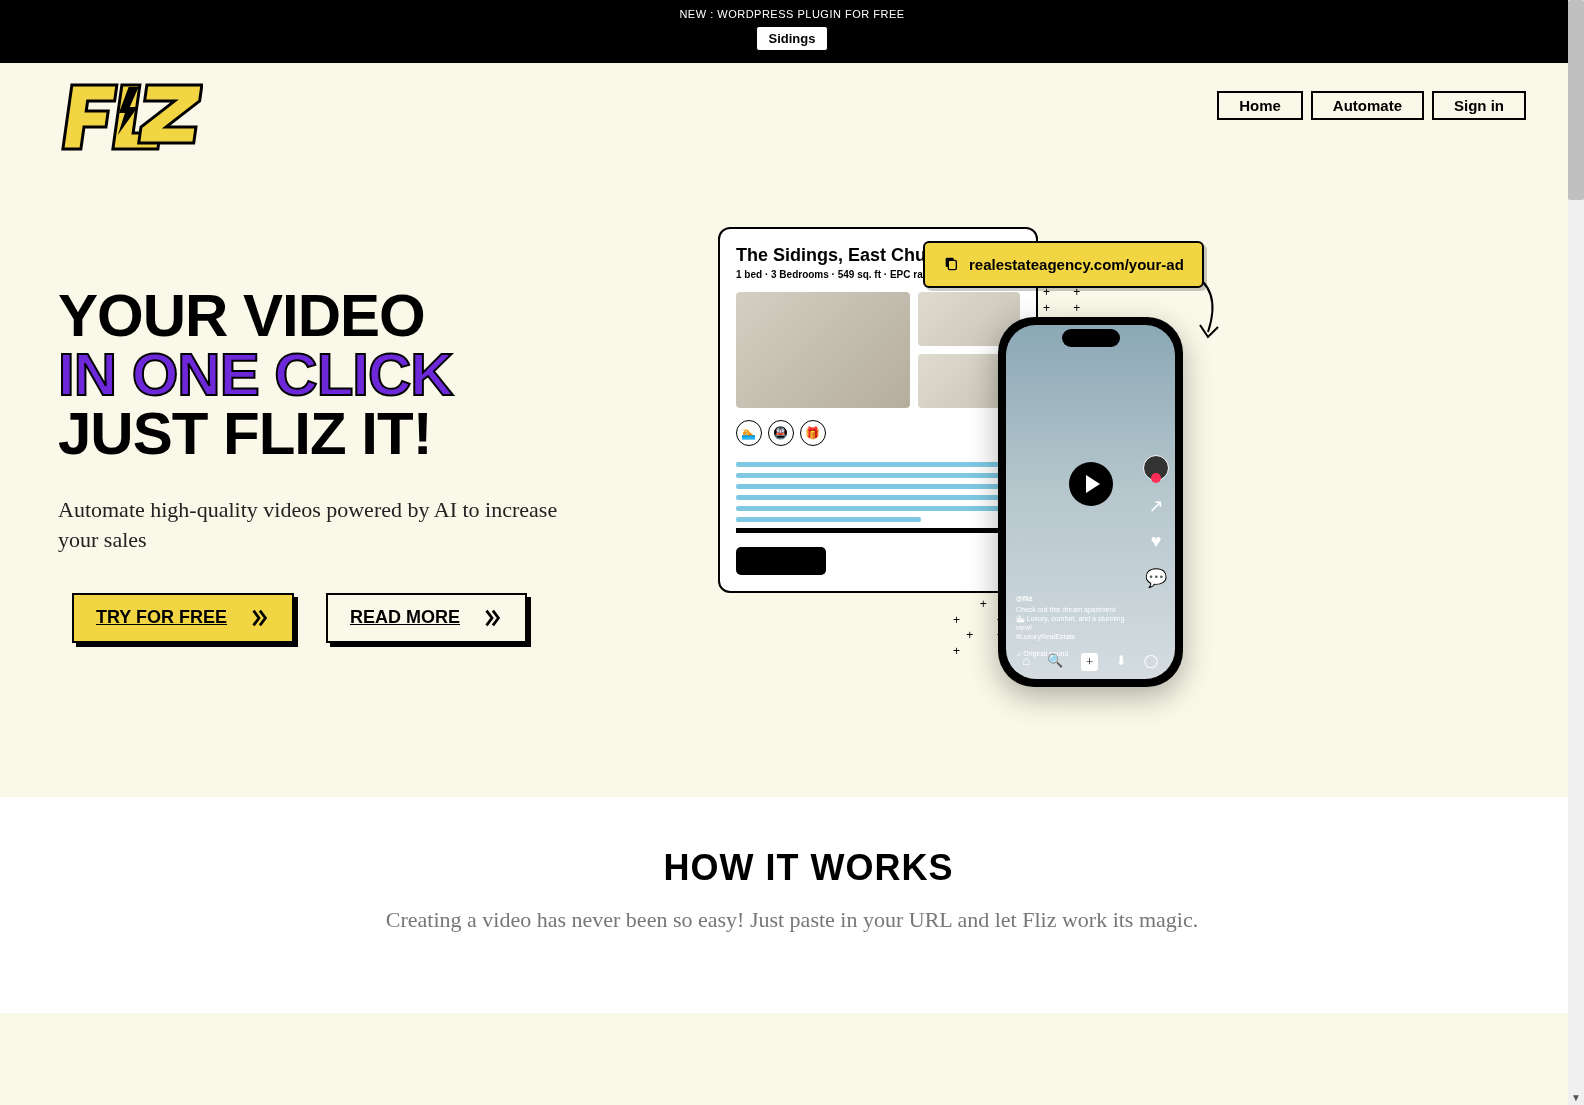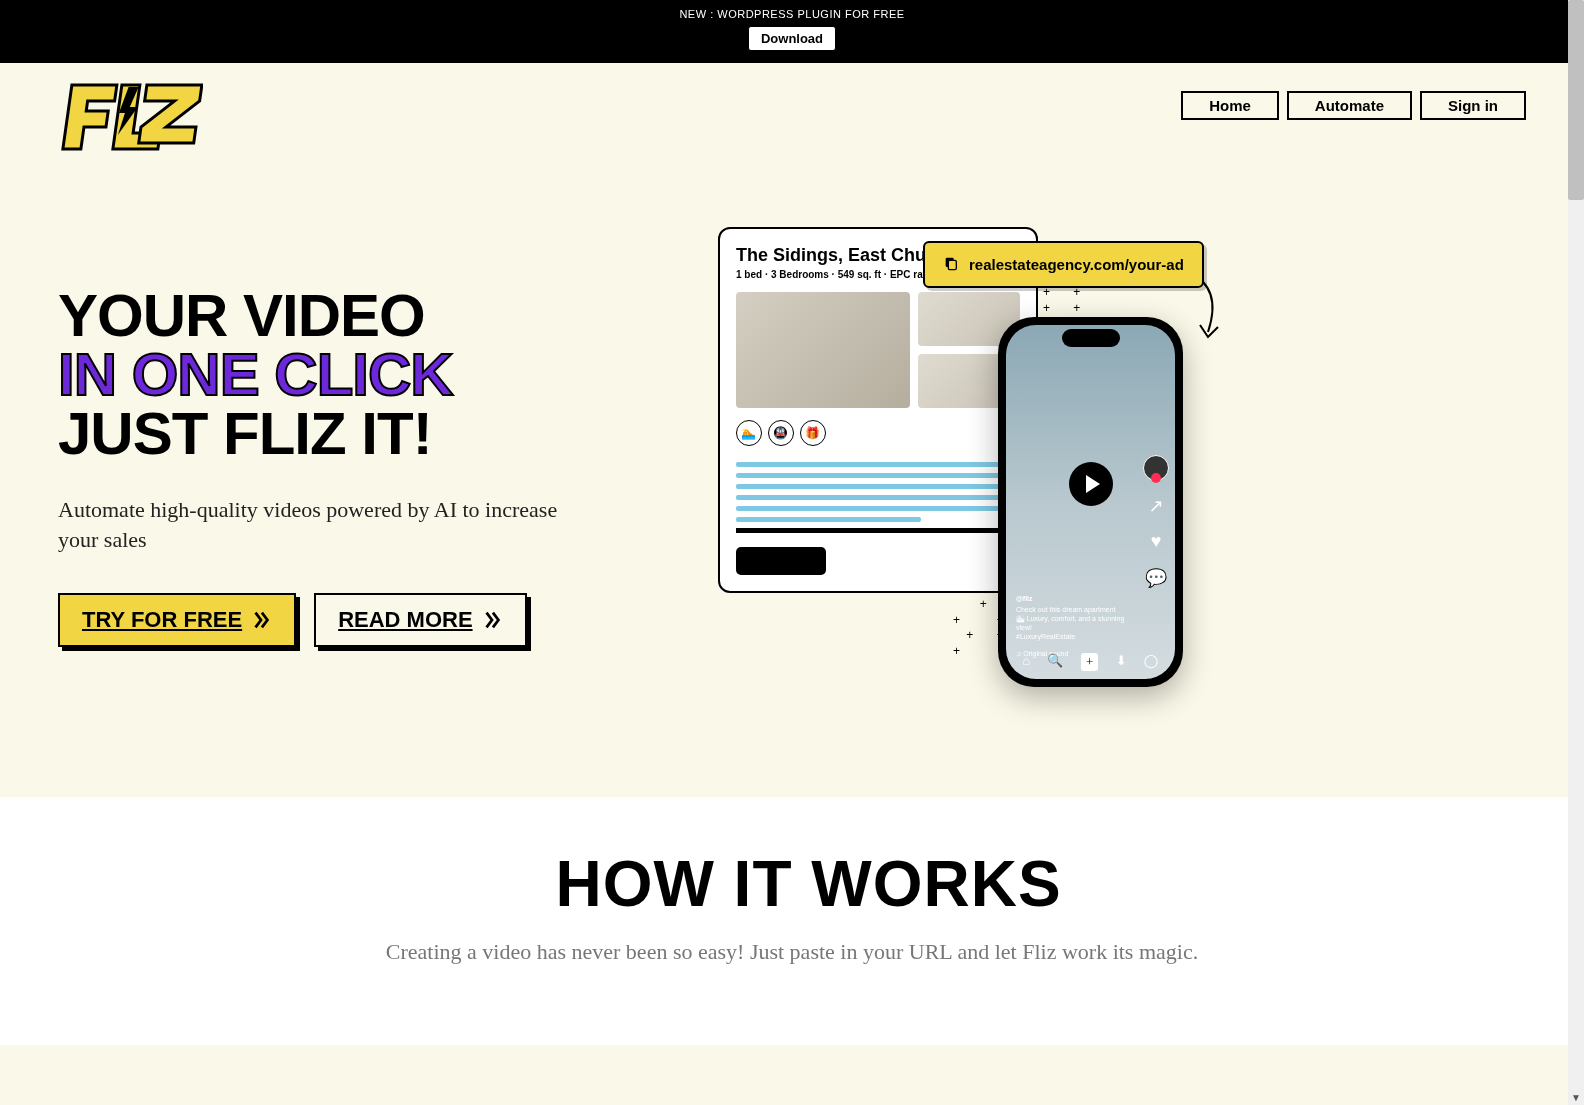--- a/index.html
+++ b/index.html
@@ -47,21 +47,21 @@
       width: 145px;
       height: 90px;
     }
     .nav {
       display: flex;
       gap: 8px;
       margin-top: 14px;
     }
     .nav-item {
       border: 2px solid #000;
-      padding: 4px 26px;
+      padding: 4px 20px;
       font-family: Arial, sans-serif;
       font-weight: bold;
       font-size: 15px;
       cursor: pointer;
       background: #faf8e8;
     }
     .hero {
       display: flex;
       padding: 50px 58px 80px 58px;
       gap: 30px;
@@ -97,29 +97,30 @@
       max-width: 540px;
     }
     .hero-buttons {
       display: flex;
       gap: 18px;
       margin-top: 38px;
     }
     .btn {
       display: inline-flex;
       align-items: center;
-      gap: 8px;
+      gap: 21px;
       border: 2px solid #000;
       padding: 12px 22px;
       font-family: Arial, sans-serif;
       font-weight: 900;
-      font-size: 22px;
+      font-size: 18px;
       text-decoration: underline;
       cursor: pointer;
       box-shadow: 4px 4px 0 #000;
+      margin-left: 14px;
     }
     .btn-primary {
       background: #f2d543;
       color: #000;
     }
     .btn-secondary {
       background: #faf8e8;
       color: #000;
     }
     .chevrons {
@@ -387,21 +388,21 @@
       border-radius: 3px;
     }
     .how-section {
       background: #fff;
       padding: 50px 0 80px 0;
       text-align: center;
     }
     .how-title {
       font-family: Arial Black, Arial, sans-serif;
       font-weight: 900;
-      font-size: 64px;
+      font-size: 36px;
       letter-spacing: 1px;
       padding-left: 33px;
     }
     .how-subtitle {
       font-size: 22px;
       color: #777;
       margin-top: 18px;
     }
     .scrollbar {
       position: fixed;
@@ -431,21 +432,21 @@
       color: #555;
     }
     .scrollbar-arrow.up { top: 0; }
     .scrollbar-arrow.down { bottom: 0; }
   </style>
 </head>
 <body>
 
 <div class="banner">
   <div class="banner-text">NEW : WORDPRESS PLUGIN FOR FREE</div>
-  <button class="banner-button">Download</button>
+  <button class="banner-button">Sidings</button>
 </div>
 
 <div class="header">
   <div class="logo">
     <svg viewBox="0 0 145 90" width="145" height="90">
       <g transform="skewX(-8)">
         <path d="M15 8 L60 8 L60 24 L33 24 L33 34 L55 34 L55 50 L33 50 L33 72 L15 72 Z" fill="#f2d543" stroke="#000" stroke-width="3"></path>
         <path d="M65 8 L83 8 L83 56 L110 56 L110 72 L65 72 Z" fill="#f2d543" stroke="#000" stroke-width="3"></path>
         <path d="M90 8 L145 8 L145 24 L115 50 L145 50 L145 66 L90 66 L90 50 L120 24 L90 24 Z" fill="#f2d543" stroke="#000" stroke-width="3"></path>
         <path d="M72 10 L82 10 L76 30 L84 30 L68 58 L72 36 L66 36 Z" fill="#000"></path>

